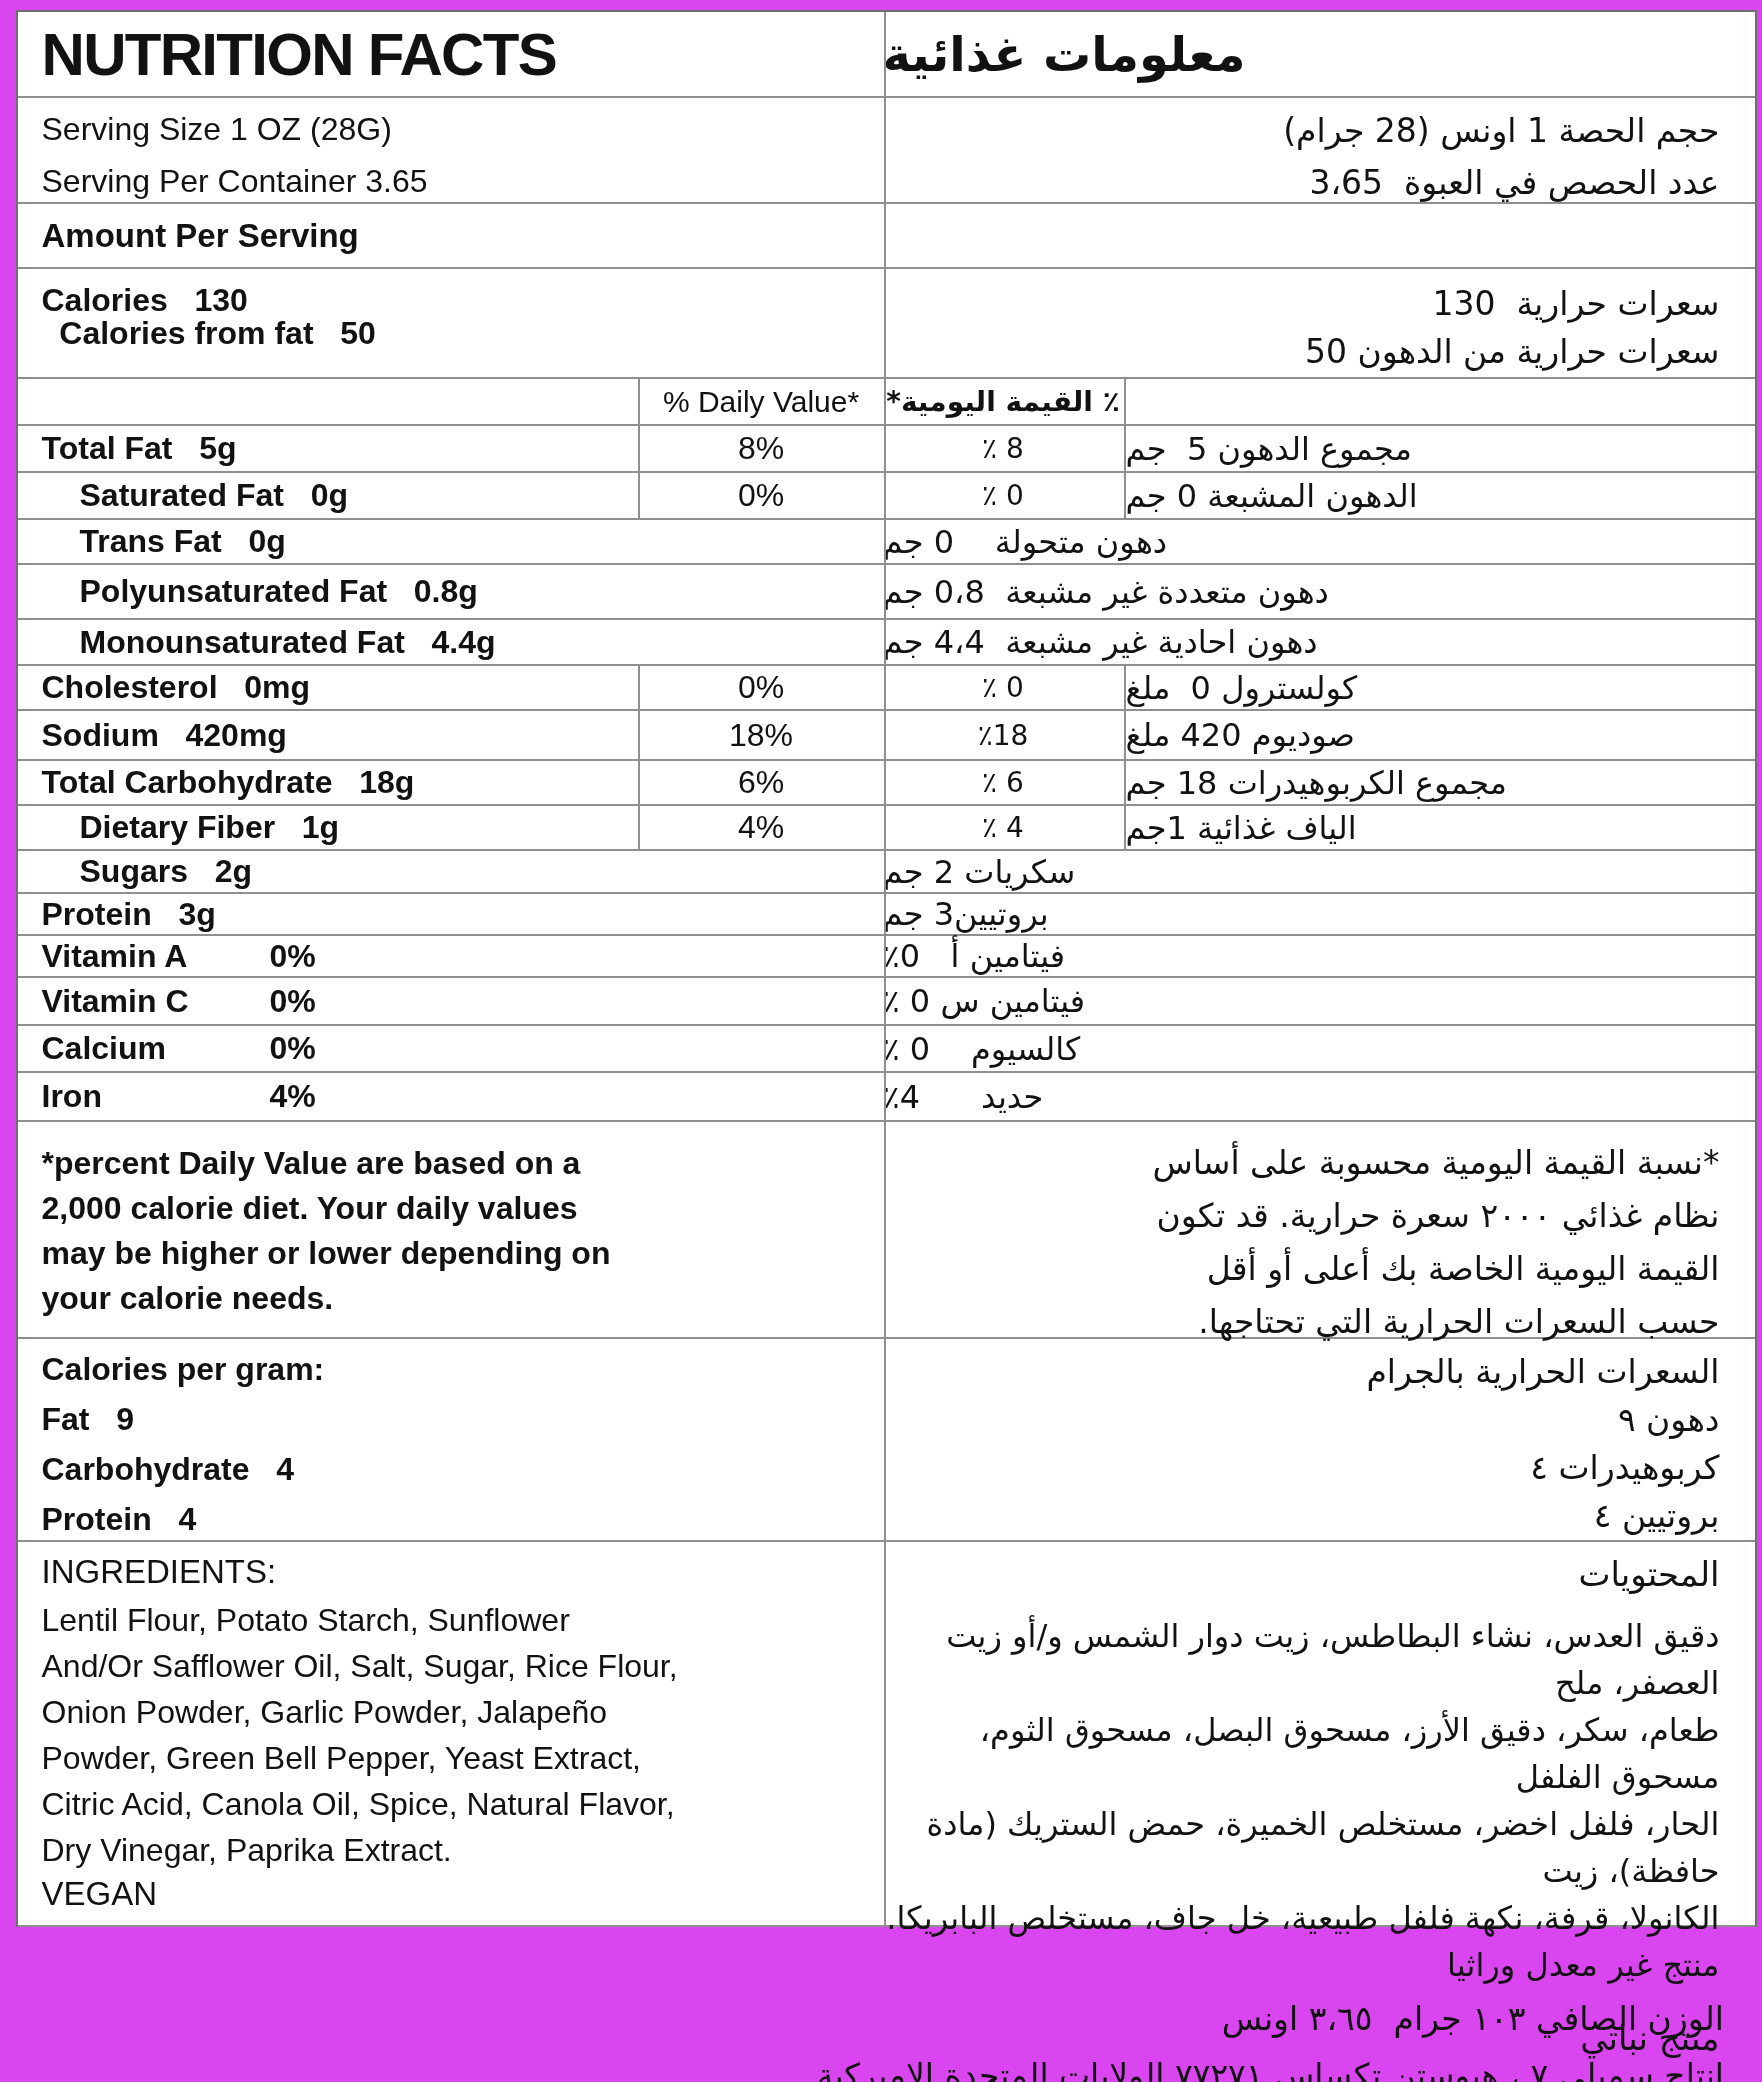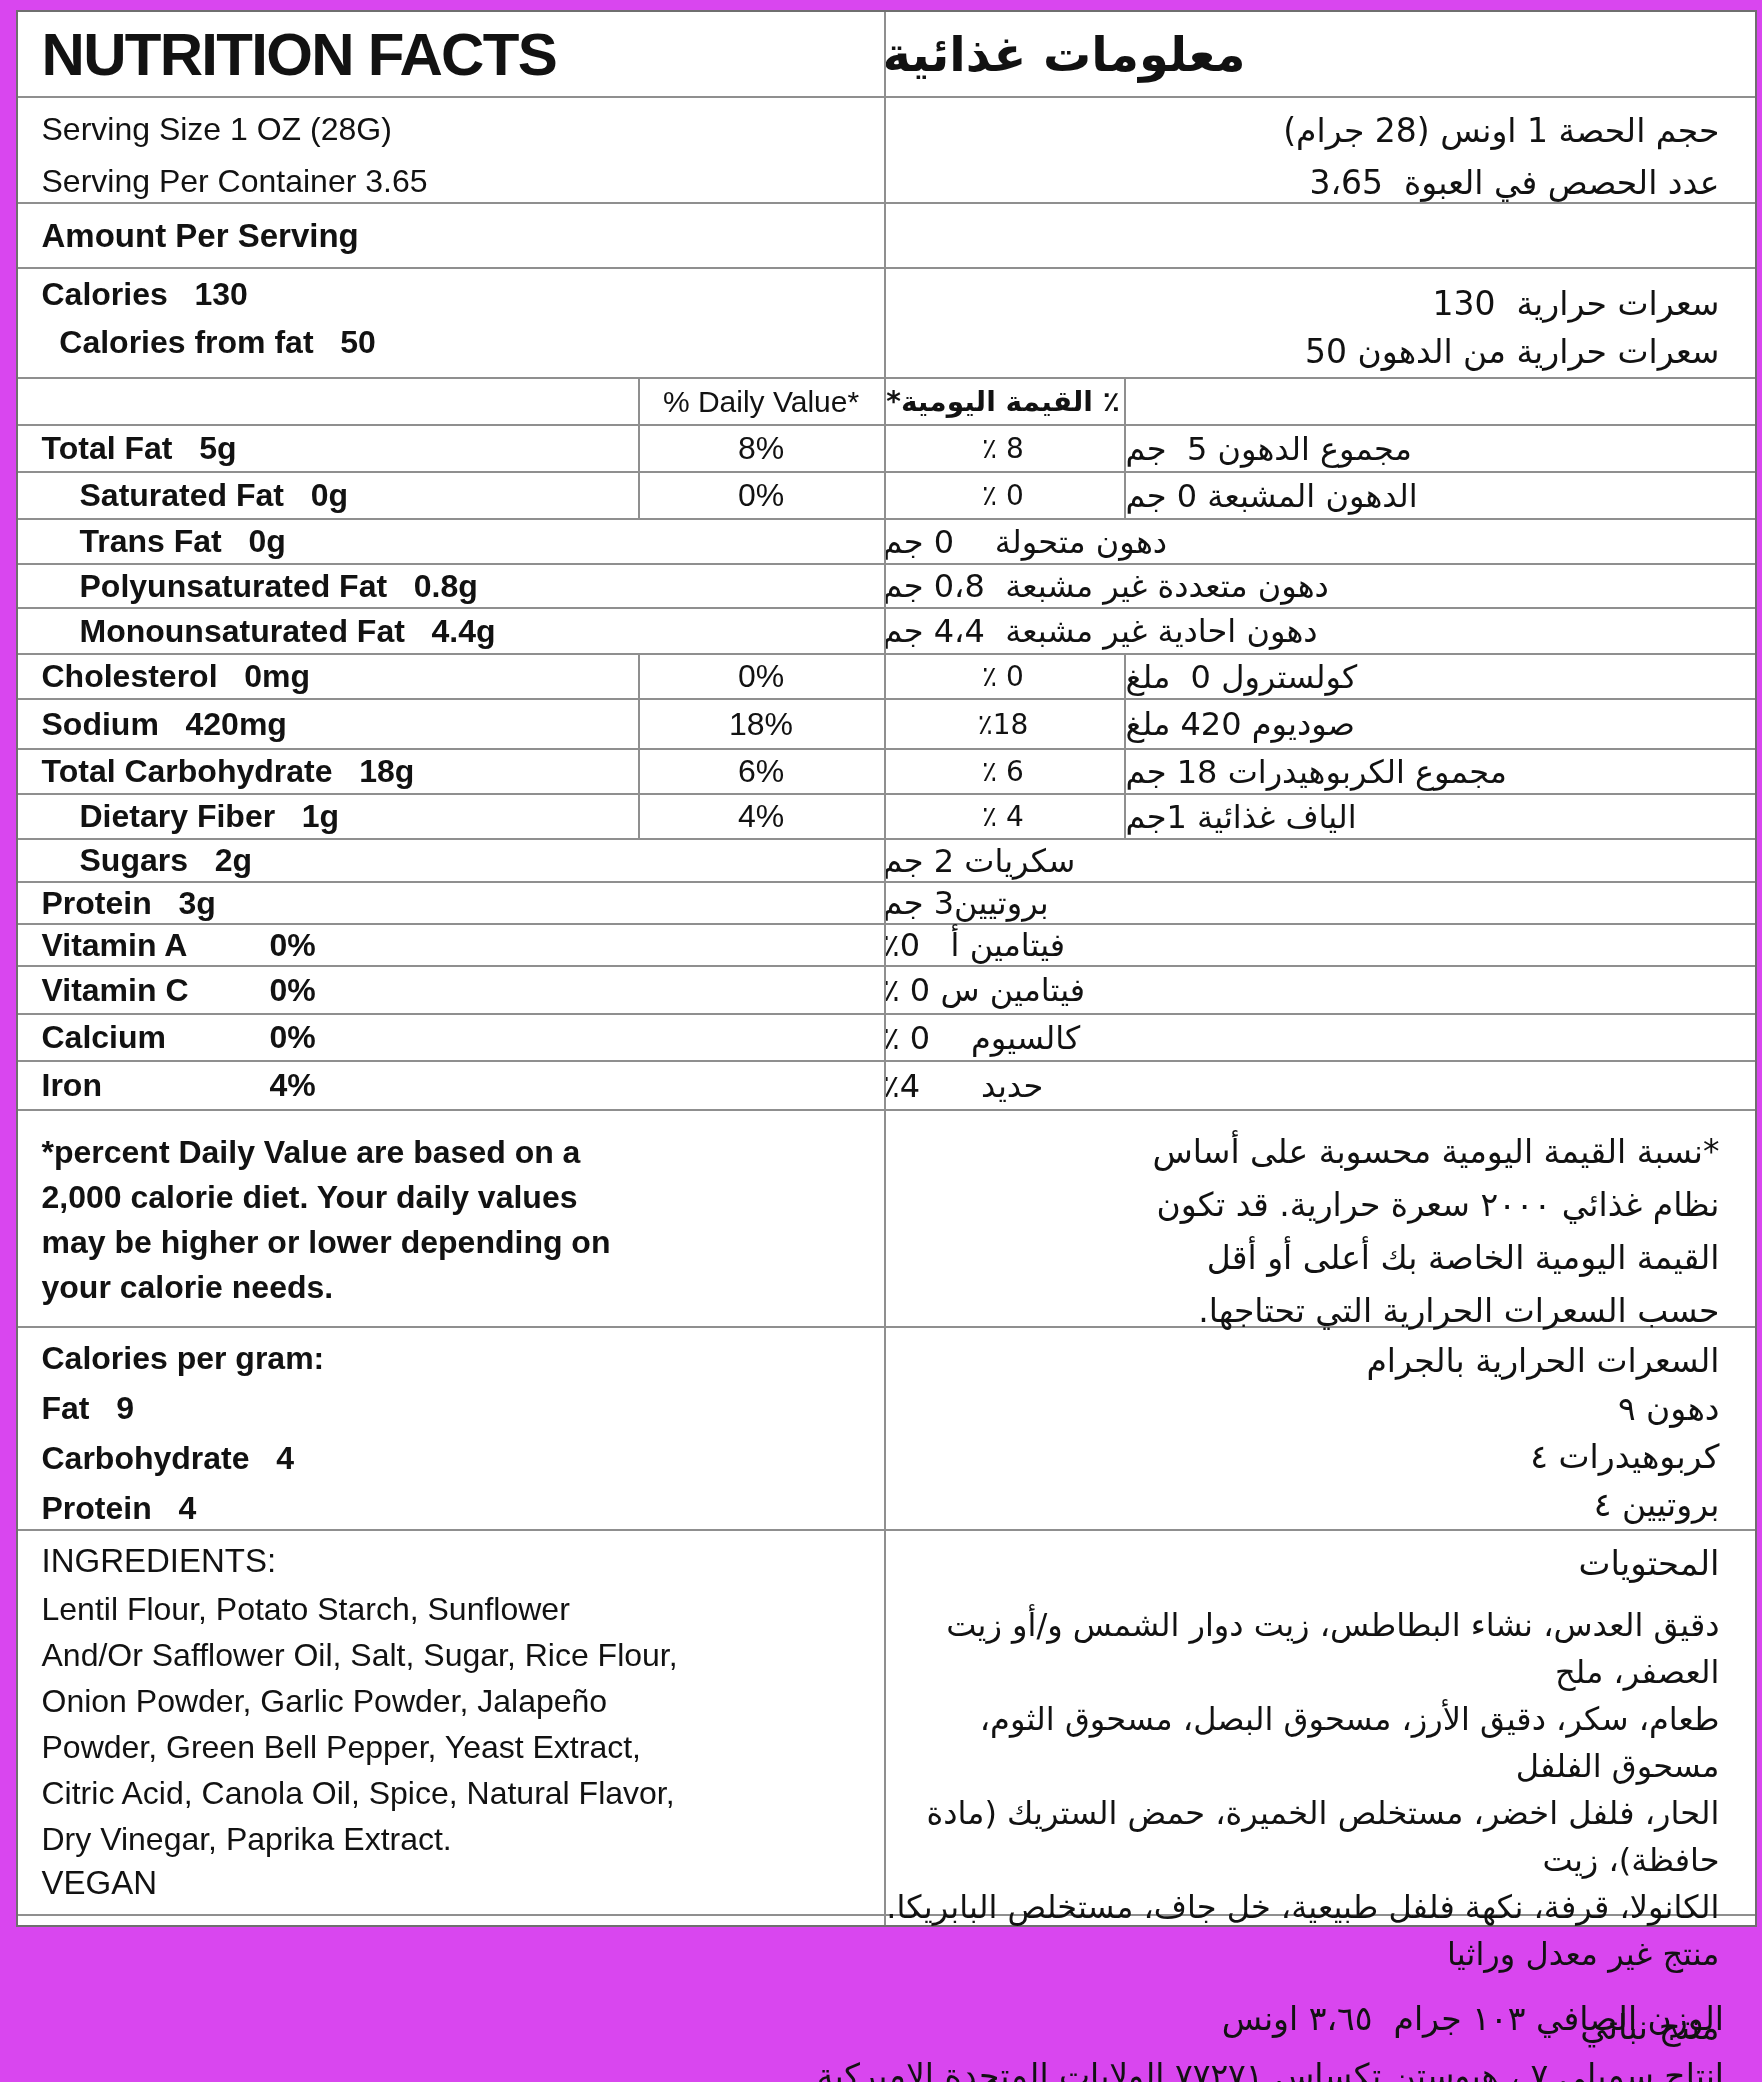--- a/index.html
+++ b/index.html
@@ -21,21 +21,21 @@
          direction:ltr;font-family:"DejaVu Sans",sans-serif;font-size:28px;}
   .b{font-weight:bold;}
   .ind{padding-left:62px;}
   .ml{white-space:pre-line;align-items:flex-start;display:block;}
   .title-en{font-size:60px;font-weight:bold;letter-spacing:-1.7px;}
   .title-ar{font-size:48px;font-weight:bold;}
   .serv-en{line-height:52px;padding-top:5.2px;}
   .serv-ar{line-height:52px;padding-top:6.9px;font-size:33px;}
   .amt-en{font-size:33px;}
   .amt-ar{font-size:34px;}
-  .cal-en{line-height:48px;padding-top:1px;}
+  .cal-en{line-height:33px;padding-top:15px;}
   .cal-ar{line-height:48px;padding-top:10.3px;font-size:33px;}
   .dvh-en{font-size:30px;}
   .dvh-ar{direction:rtl;font-size:28px;font-weight:bold;}
   .fn-en{line-height:45px;padding-top:19px;}
   .fn-ar{line-height:53px;padding-top:13.8px;font-size:33px;}
   .cpg-en{line-height:50px;padding-top:5px;}
   .cpg-ar{line-height:48px;padding-top:8.6px;font-size:33px;}
   .ing-en{display:block;padding-top:10.3px;font-weight:normal;}
   .ing-ar{display:block;padding-top:12px;}
   .ing-h-en{font-size:33px;margin-bottom:6.9px;}
@@ -97,21 +97,21 @@
       <div class="c dv-en">0%</div>
       <div class="c dv-ar">٪ 0</div>
       <div class="c ar half">الدهون المشبعة 0 جم</div>
     </div>
 
     <div class="row" style="height:45px">
       <div class="c en b ind">Trans Fat&nbsp;&nbsp;&nbsp;0g</div>
       <div class="c ar">دهون متحولة&nbsp;&nbsp;&nbsp;&nbsp;0 جم</div>
     </div>
 
-    <div class="row" style="height:44px">
+    <div class="row" style="height:55px">
       <div class="c en b ind">Polyunsaturated Fat&nbsp;&nbsp;&nbsp;0.8g</div>
       <div class="c ar">دهون متعددة غير مشبعة&nbsp;&nbsp;0،8 جم</div>
     </div>
 
     <div class="row" style="height:46px">
       <div class="c en b ind">Monounsaturated Fat&nbsp;&nbsp;&nbsp;4.4g</div>
       <div class="c ar">دهون احادية غير مشبعة&nbsp;&nbsp;4،4 جم</div>
     </div>
 
     <div class="row" style="height:45px">

